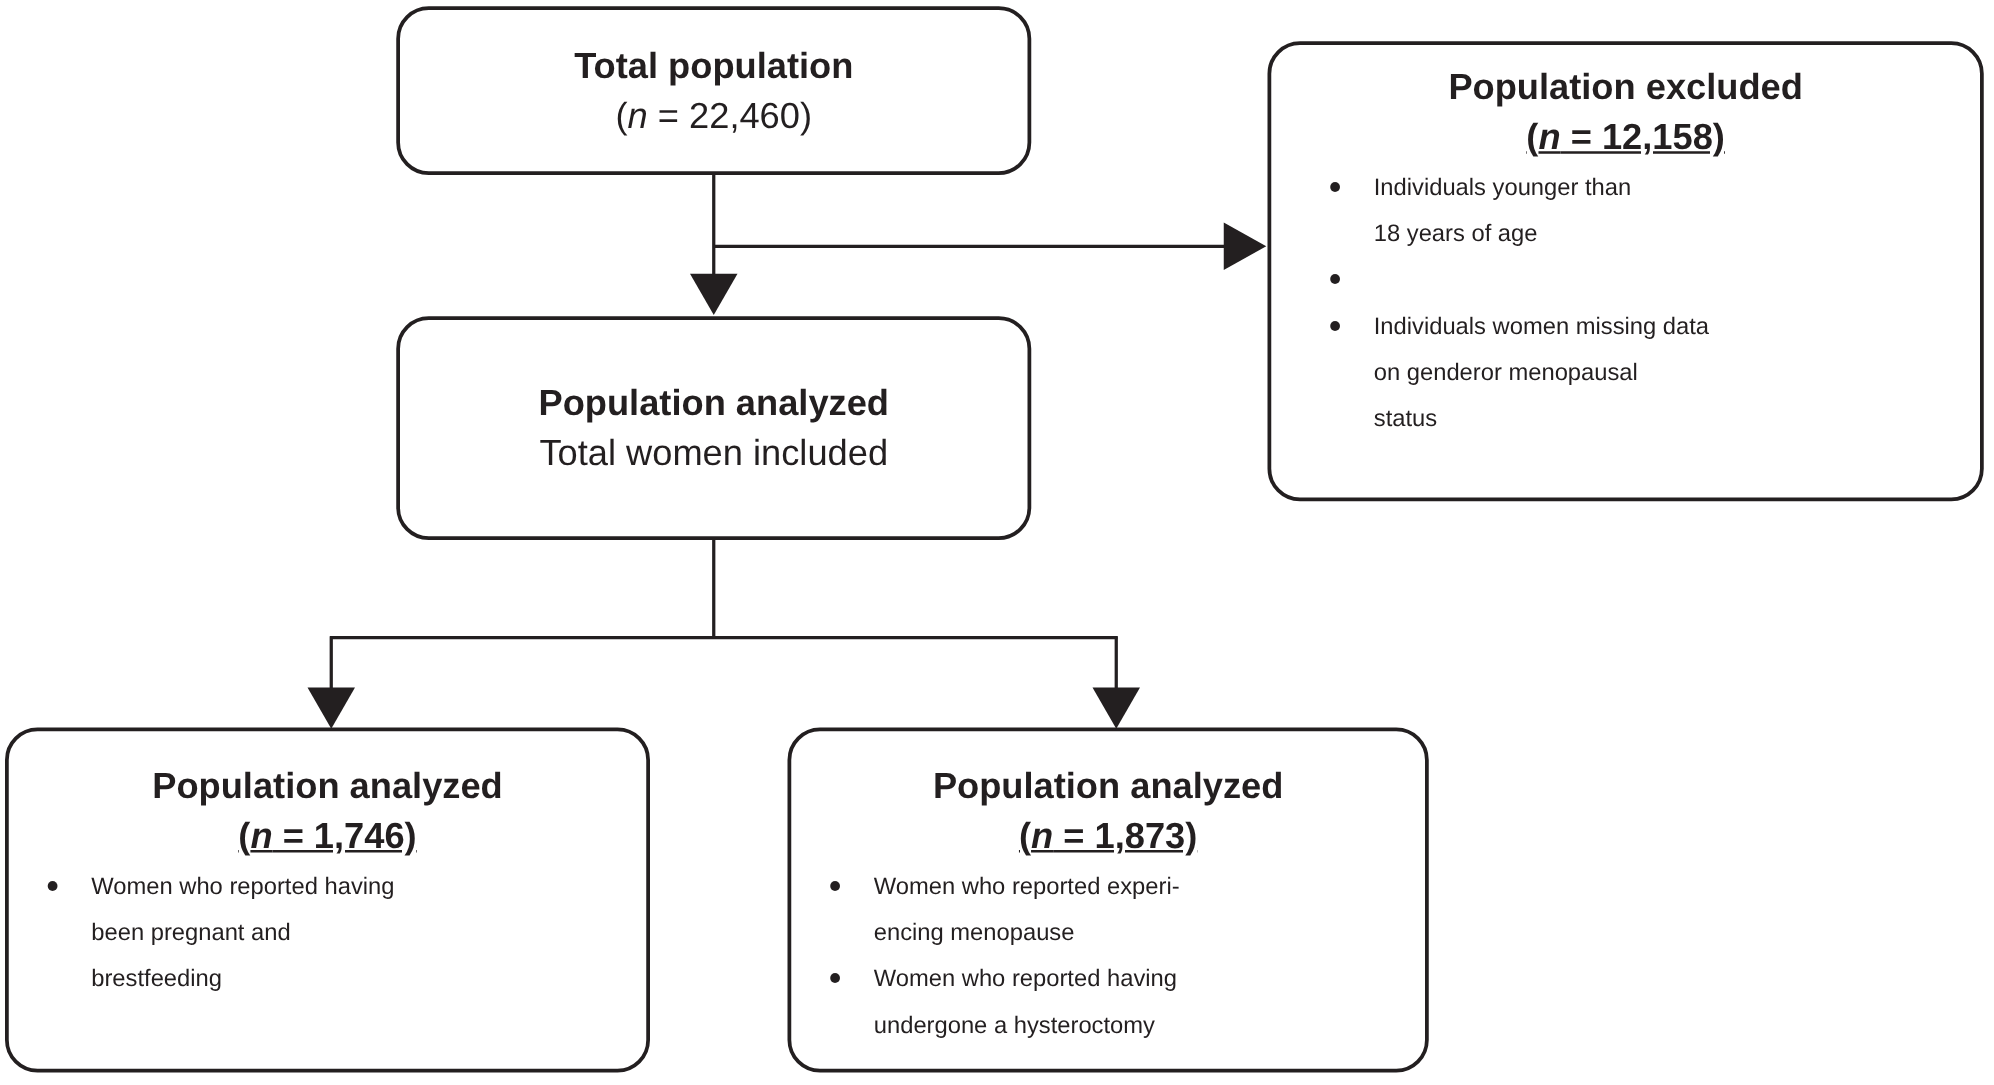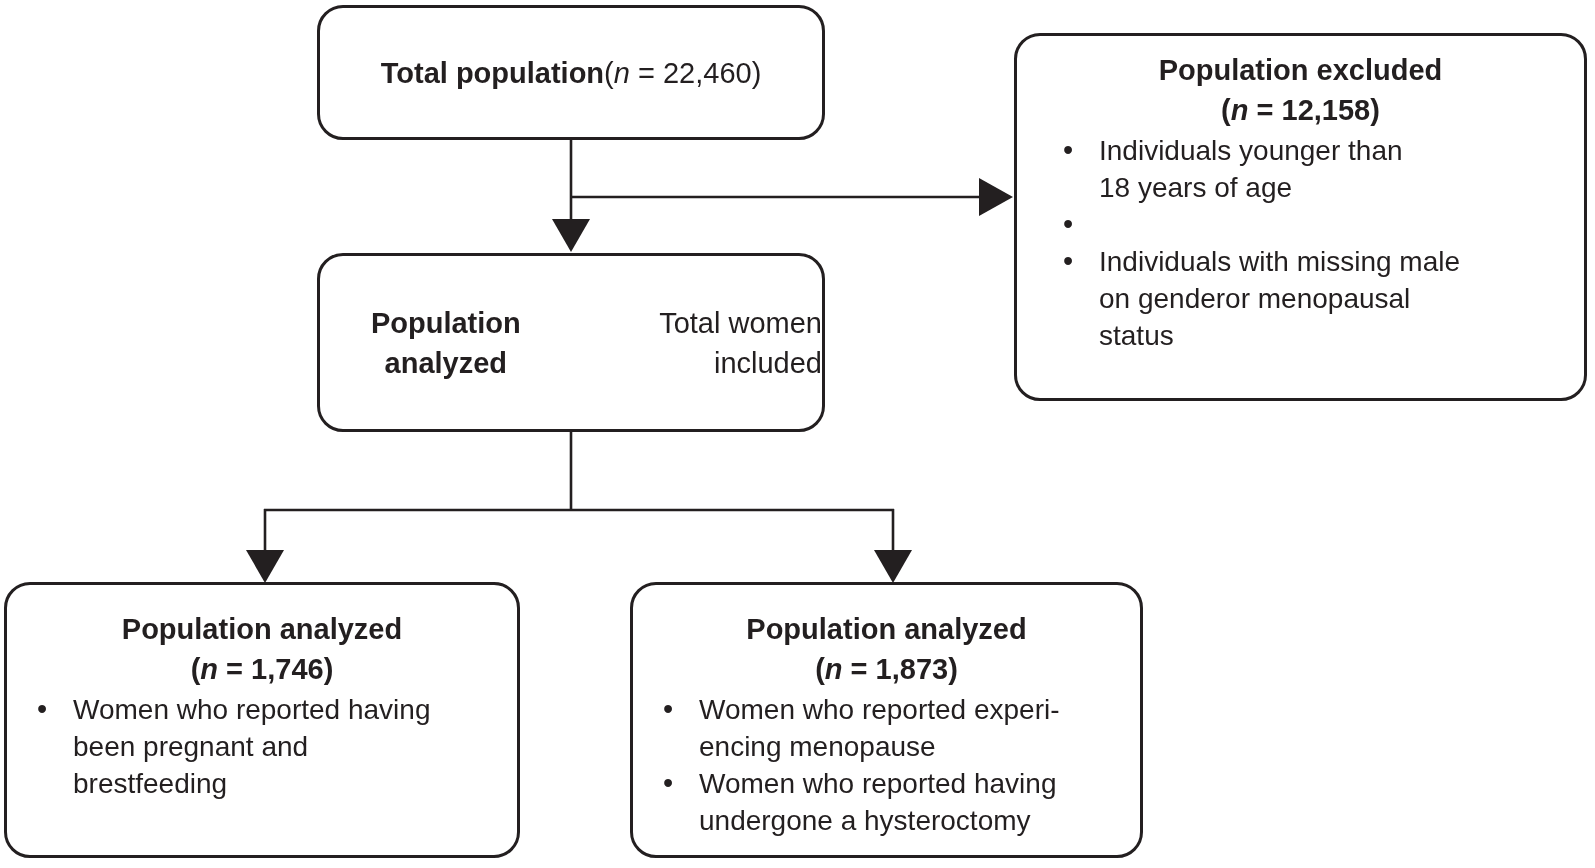--- a/index.html
+++ b/index.html
@@ -21,21 +21,21 @@
   .connectors line { stroke: #231f20; stroke-width: 2.6; }
   .connectors polygon { fill: #231f20; stroke: none; }
   .box {
     position: absolute;
     border: 3px solid #231f20;
     border-radius: 26px;
     background: #ffffff;
   }
   .box-center {
     display: flex;
-    flex-direction: row;
+    flex-direction: column;
     justify-content: center;
     align-items: center;
     text-align: center;
   }
   .box-title {
     font-weight: 700;
     font-size: 29px;
     line-height: 40px;
     text-align: center;
   }
@@ -44,39 +44,39 @@
     font-size: 29px;
     line-height: 40px;
     text-align: right;
   }
   .box-n {
     font-size: 29px;
     line-height: 40px;
     text-align: center;
     white-space: pre;
   }
-  .box-n.bold { font-weight: 700; }
+  .box-n.bold { font-weight: 700; text-decoration: underline; }
   .nvar { font-style: italic; }
   .bullets { margin-top: 2px; }
   .bullet-row {
     display: flex;
     align-items: flex-start;
     font-size: 29px;
     line-height: 37px;
   }
   .bullet-dot {
     flex: 0 0 auto;
     width: 36px;
     text-align: left;
     font-size: 29px;
     line-height: 37px;
   }
   .bullet-text {
     white-space: pre-line;
-    font-size: 28px;
+    font-size: 19px;
     line-height: 37px;
   }
   
   .box-total    { left: 317px; top: 5px;   width: 508px; height: 135px; }
   .box-excluded { left: 1014px; top: 12px; width: 573px; height: 368px; padding-top: 14px; margin-top: 21px; }
   .box-analyzed { left: 317px; top: 253px; width: 508px; height: 179px; }
   .box-pregnant { left: 4px;   top: 582px; width: 516px; height: 276px; padding-top: 24px; }
   .box-menopause{ left: 630px; top: 582px; width: 513px; height: 276px; padding-top: 24px; }
   .box-excluded .bullets { padding-left: 46px; padding-right: 16px; }
   .box-pregnant .bullets, .box-menopause .bullets { padding-left: 30px; padding-right: 10px; }
@@ -114,21 +114,21 @@
       <div class="bullet-row">
         <span class="bullet-dot">•</span>
         <span class="bullet-text">Individuals younger than
 18 years of age</span>
       </div>
       <div class="bullet-row">
         <span class="bullet-dot">•</span>
       </div>
       <div class="bullet-row">
         <span class="bullet-dot">•</span>
-        <span class="bullet-text">Individuals with missing male
+        <span class="bullet-text">Individuals women missing data
 on genderor menopausal
 status</span>
       </div>
     </div>
   </div>
 
   <div class="box box-analyzed box-center">
     <div class="box-title">Population analyzed</div>
     <div class="box-subtitle">Total women included</div>
   </div>

